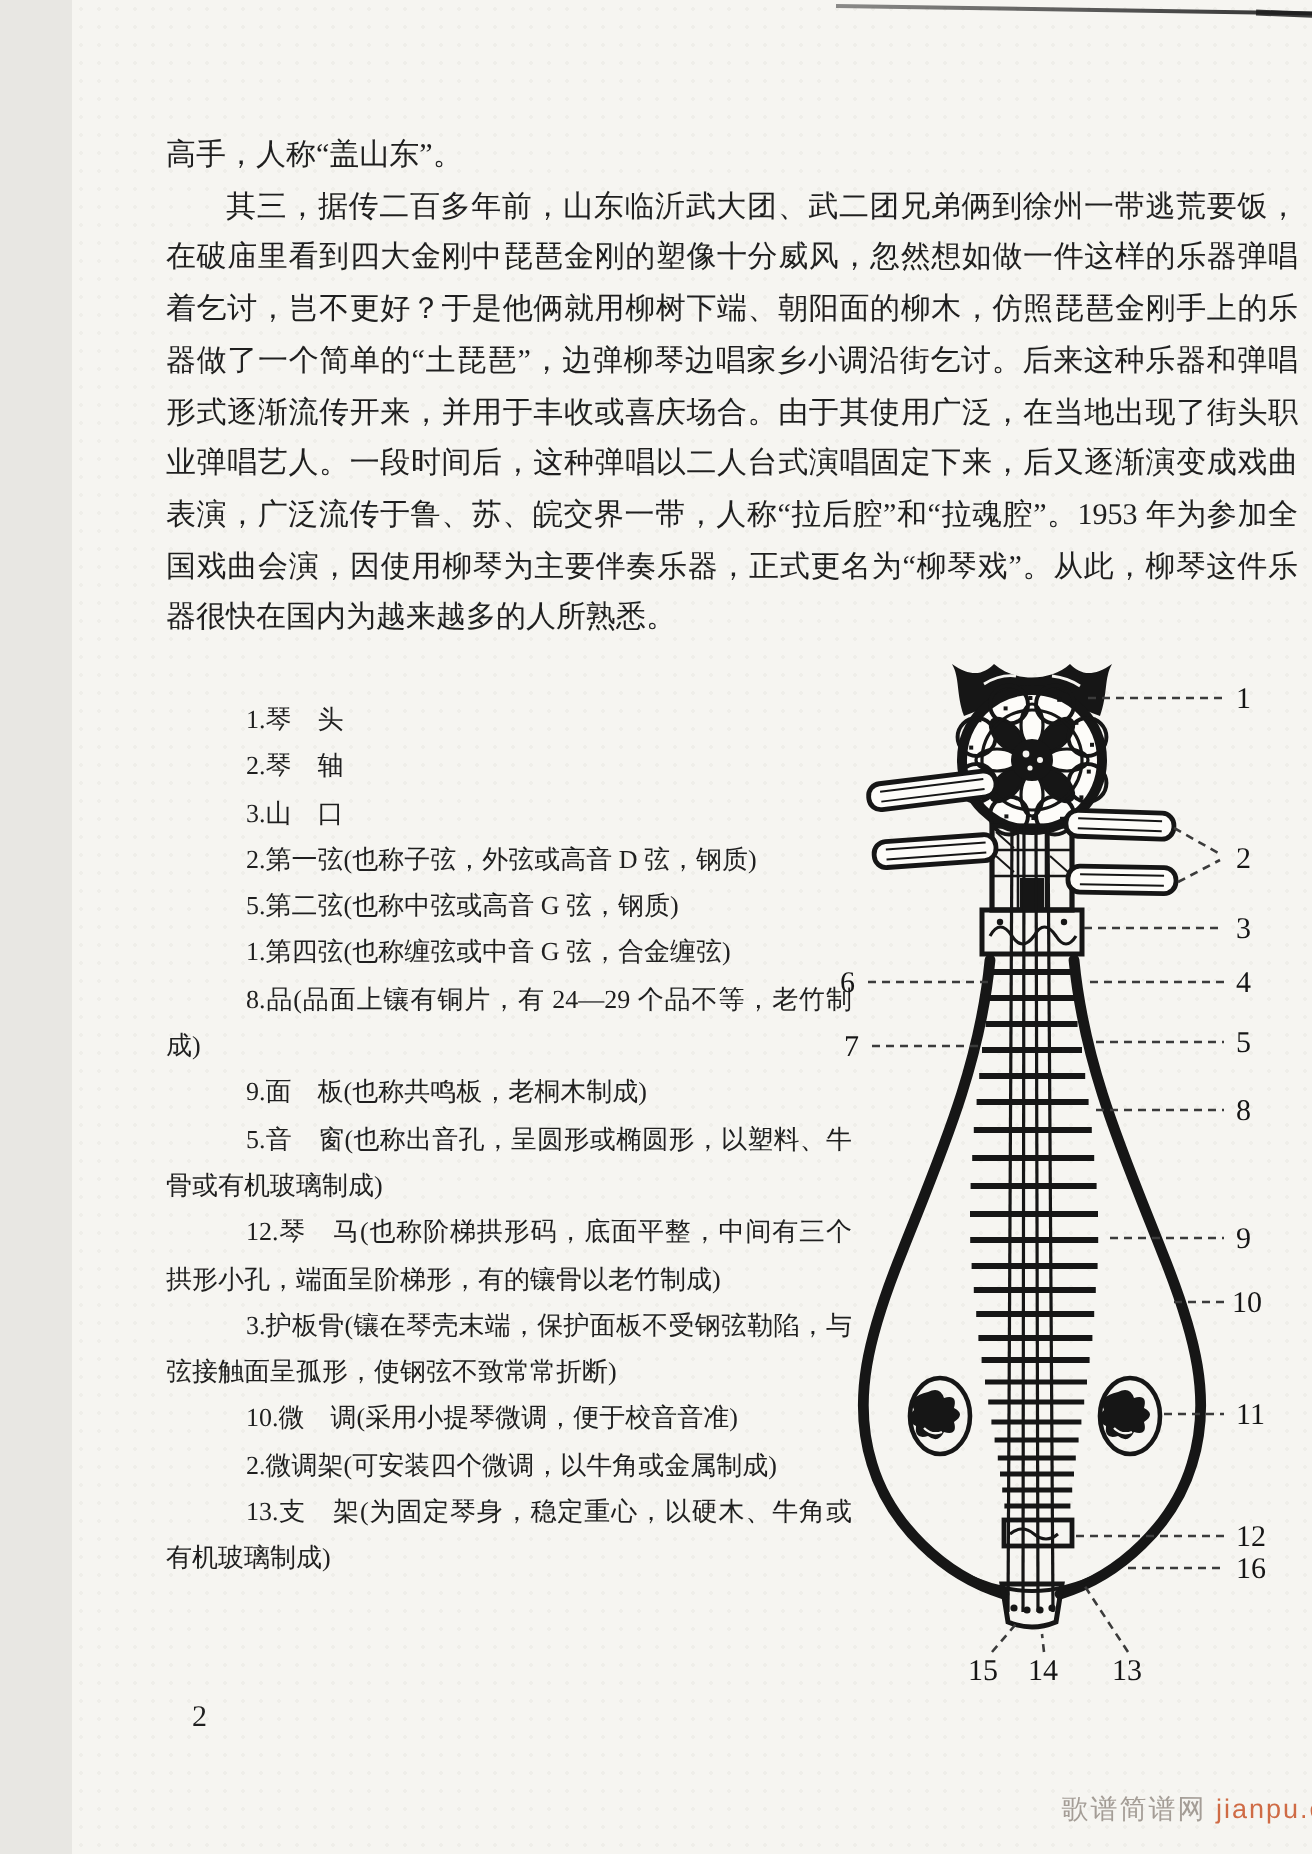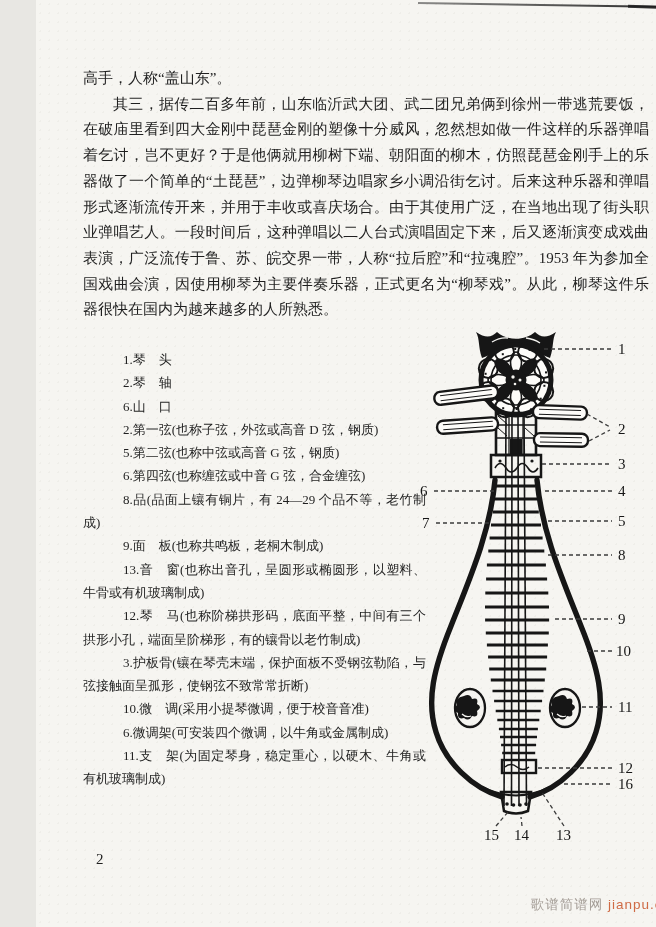--- a/index.html
+++ b/index.html
@@ -60,32 +60,32 @@
 
   <div class="intro">
     <p>高手，人称“盖山东”。</p>
     <p class="indent">其三，据传二百多年前，山东临沂武大团、武二团兄弟俩到徐州一带逃荒要饭，在破庙里看到四大金刚中琵琶金刚的塑像十分威风，忽然想如做一件这样的乐器弹唱着乞讨，岂不更好？于是他俩就用柳树下端、朝阳面的柳木，仿照琵琶金刚手上的乐器做了一个简单的“土琵琶”，边弹柳琴边唱家乡小调沿街乞讨。后来这种乐器和弹唱形式逐渐流传开来，并用于丰收或喜庆场合。由于其使用广泛，在当地出现了街头职业弹唱艺人。一段时间后，这种弹唱以二人台式演唱固定下来，后又逐渐演变成戏曲表演，广泛流传于鲁、苏、皖交界一带，人称“拉后腔”和“拉魂腔”。1953 年为参加全国戏曲会演，因使用柳琴为主要伴奏乐器，正式更名为“柳琴戏”。从此，柳琴这件乐器很快在国内为越来越多的人所熟悉。</p>
   </div>
 
 
   <div class="parts" id="parts-list">
       <div class="part-item">1.琴　头</div>
       <div class="part-item">2.琴　轴</div>
-      <div class="part-item">6.山　口</div>
+      <div class="part-item">3.山　口</div>
       <div class="part-item">2.第一弦(也称子弦，外弦或高音 D 弦，钢质)</div>
       <div class="part-item">5.第二弦(也称中弦或高音 G 弦，钢质)</div>
-      <div class="part-item">6.第四弦(也称缠弦或中音 G 弦，合金缠弦)</div>
+      <div class="part-item">1.第四弦(也称缠弦或中音 G 弦，合金缠弦)</div>
       <div class="part-item">8.品(品面上镶有铜片，有 24—29 个品不等，老竹制成)</div>
       <div class="part-item">9.面　板(也称共鸣板，老桐木制成)</div>
-      <div class="part-item">13.音　窗(也称出音孔，呈圆形或椭圆形，以塑料、牛骨或有机玻璃制成)</div>
+      <div class="part-item">5.音　窗(也称出音孔，呈圆形或椭圆形，以塑料、牛骨或有机玻璃制成)</div>
       <div class="part-item">12.琴　马(也称阶梯拱形码，底面平整，中间有三个拱形小孔，端面呈阶梯形，有的镶骨以老竹制成)</div>
       <div class="part-item">3.护板骨(镶在琴壳末端，保护面板不受钢弦勒陷，与弦接触面呈孤形，使钢弦不致常常折断)</div>
       <div class="part-item">10.微　调(采用小提琴微调，便于校音音准)</div>
-      <div class="part-item">6.微调架(可安装四个微调，以牛角或金属制成)</div>
-      <div class="part-item">11.支　架(为固定琴身，稳定重心，以硬木、牛角或有机玻璃制成)</div>
+      <div class="part-item">2.微调架(可安装四个微调，以牛角或金属制成)</div>
+      <div class="part-item">13.支　架(为固定琴身，稳定重心，以硬木、牛角或有机玻璃制成)</div>
     </div>
 
   <div class="page-number">2</div>
 
   <div class="watermark">
     <span id="wm-name" style="color: rgb(164, 157, 150);">歌谱简谱网 </span>
     <span id="wm-url" style="color: rgb(207, 107, 69);">jianpu.cn</span>
   </div>
 
   <div class="diagram">

